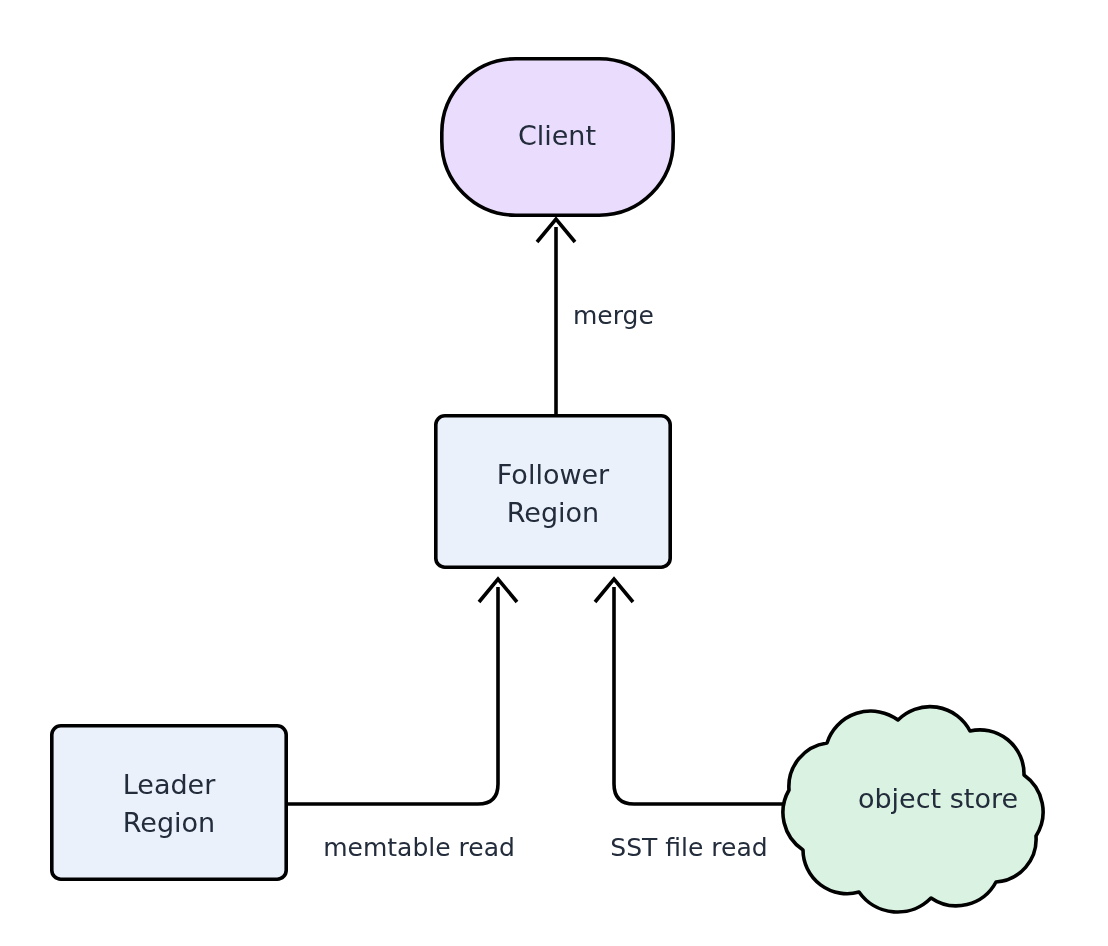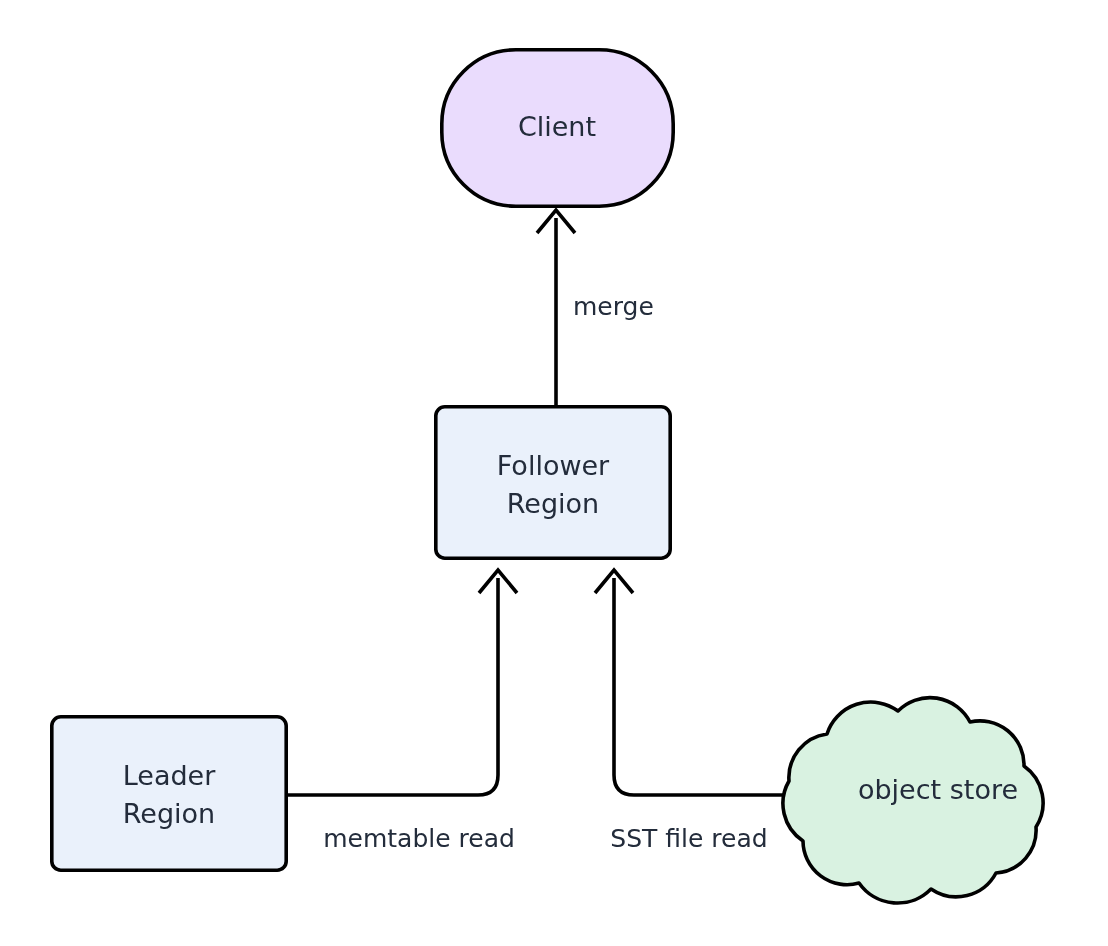--- a/index.html
+++ b/index.html
@@ -9,21 +9,21 @@
   }
   body {
     width: 1108px;
     height: 946px;
     position: relative;
     overflow: hidden;
     font-family: "DejaVu Sans", sans-serif;
   }
   #diagram-root {
     position: absolute;
-    left: 0; top: 0;
+    left: 0; top: 9px;
     width: 1108px;
     height: 884px;
   }
   svg.diagram-canvas {
     position: absolute;
     left: 0; top: 0;
     width: 1108px;
     height: 946px;
     display: block;
   }

